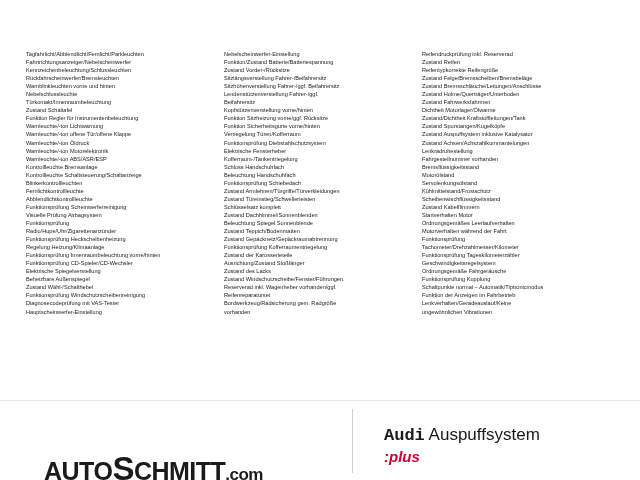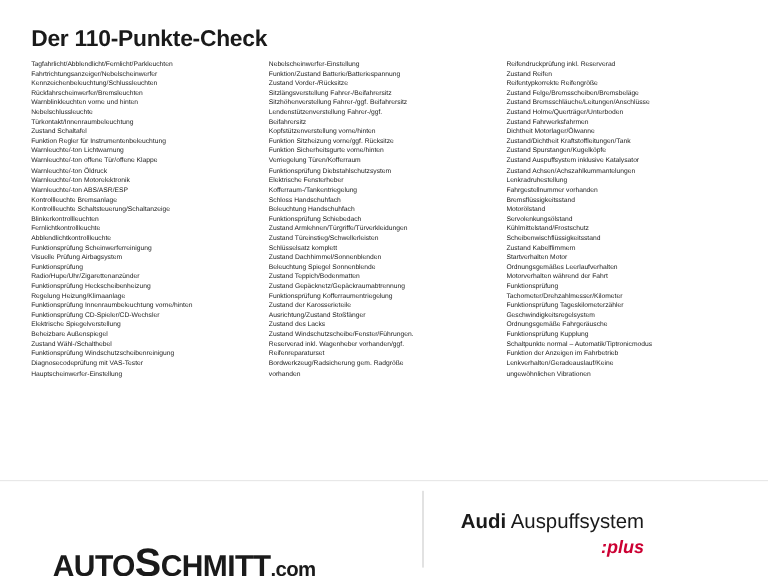--- a/index.html
+++ b/index.html
@@ -115,36 +115,36 @@
     left: 384px;
     top: 24px;
   }
   .audi-line {
     font-size: 17px;
     color: #1a1a1a;
     white-space: nowrap;
   }
   .audi-line .brand {
     font-weight: bold;
+    font-family: Liberation Mono, monospace;
   }
   .plus {
     margin-top: 3px;
-    text-align: right;
+    text-align: left;
     font-size: 15px;
     font-style: italic;
     color: #cc0033;
     font-weight: bold;
   }
 </style>
 </head>
 <body>
 
 <div class="page">
 
-  <div class="title">Der 110-Punkte-Check</div>
 
   <div class="columns">
 
     <div class="col">
       <ul>
         <li>Tagfahrlicht/Abblendlicht/Fernlicht/Parkleuchten</li>
         <li>Fahrtrichtungsanzeiger/Nebelscheinwerfer</li>
         <li>Kennzeichenbeleuchtung/Schlussleuchten</li>
         <li>Rückfahrscheinwerfer/Bremsleuchten</li>
         <li>Warnblinkleuchten vorne und hinten</li>

